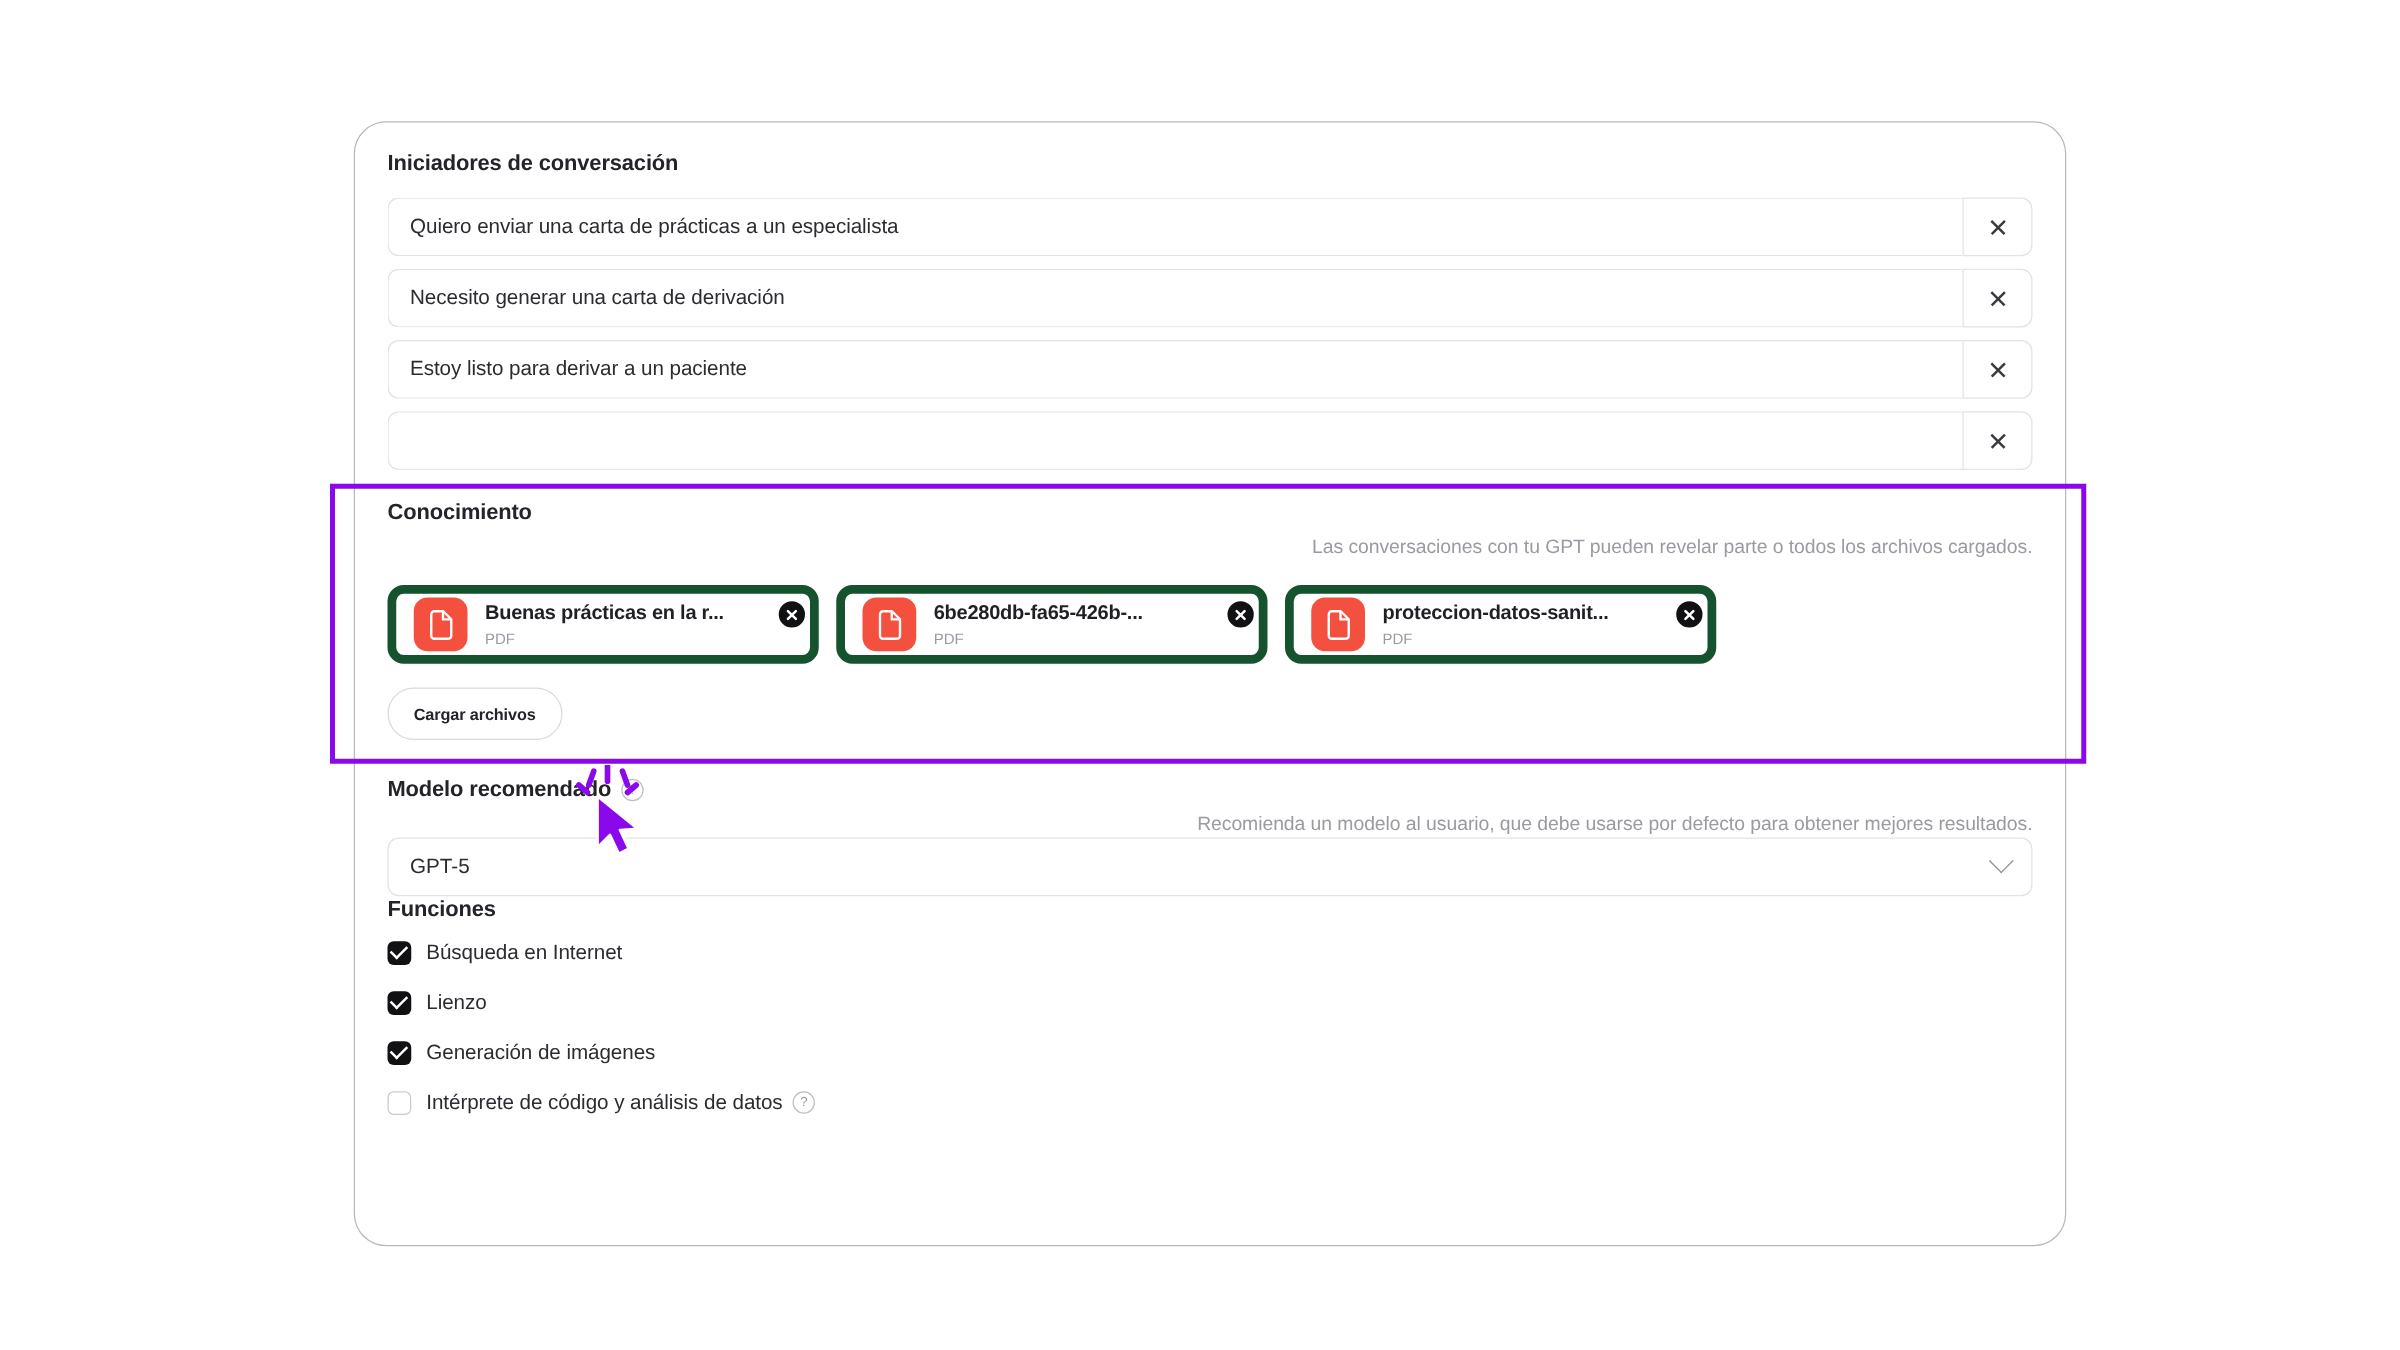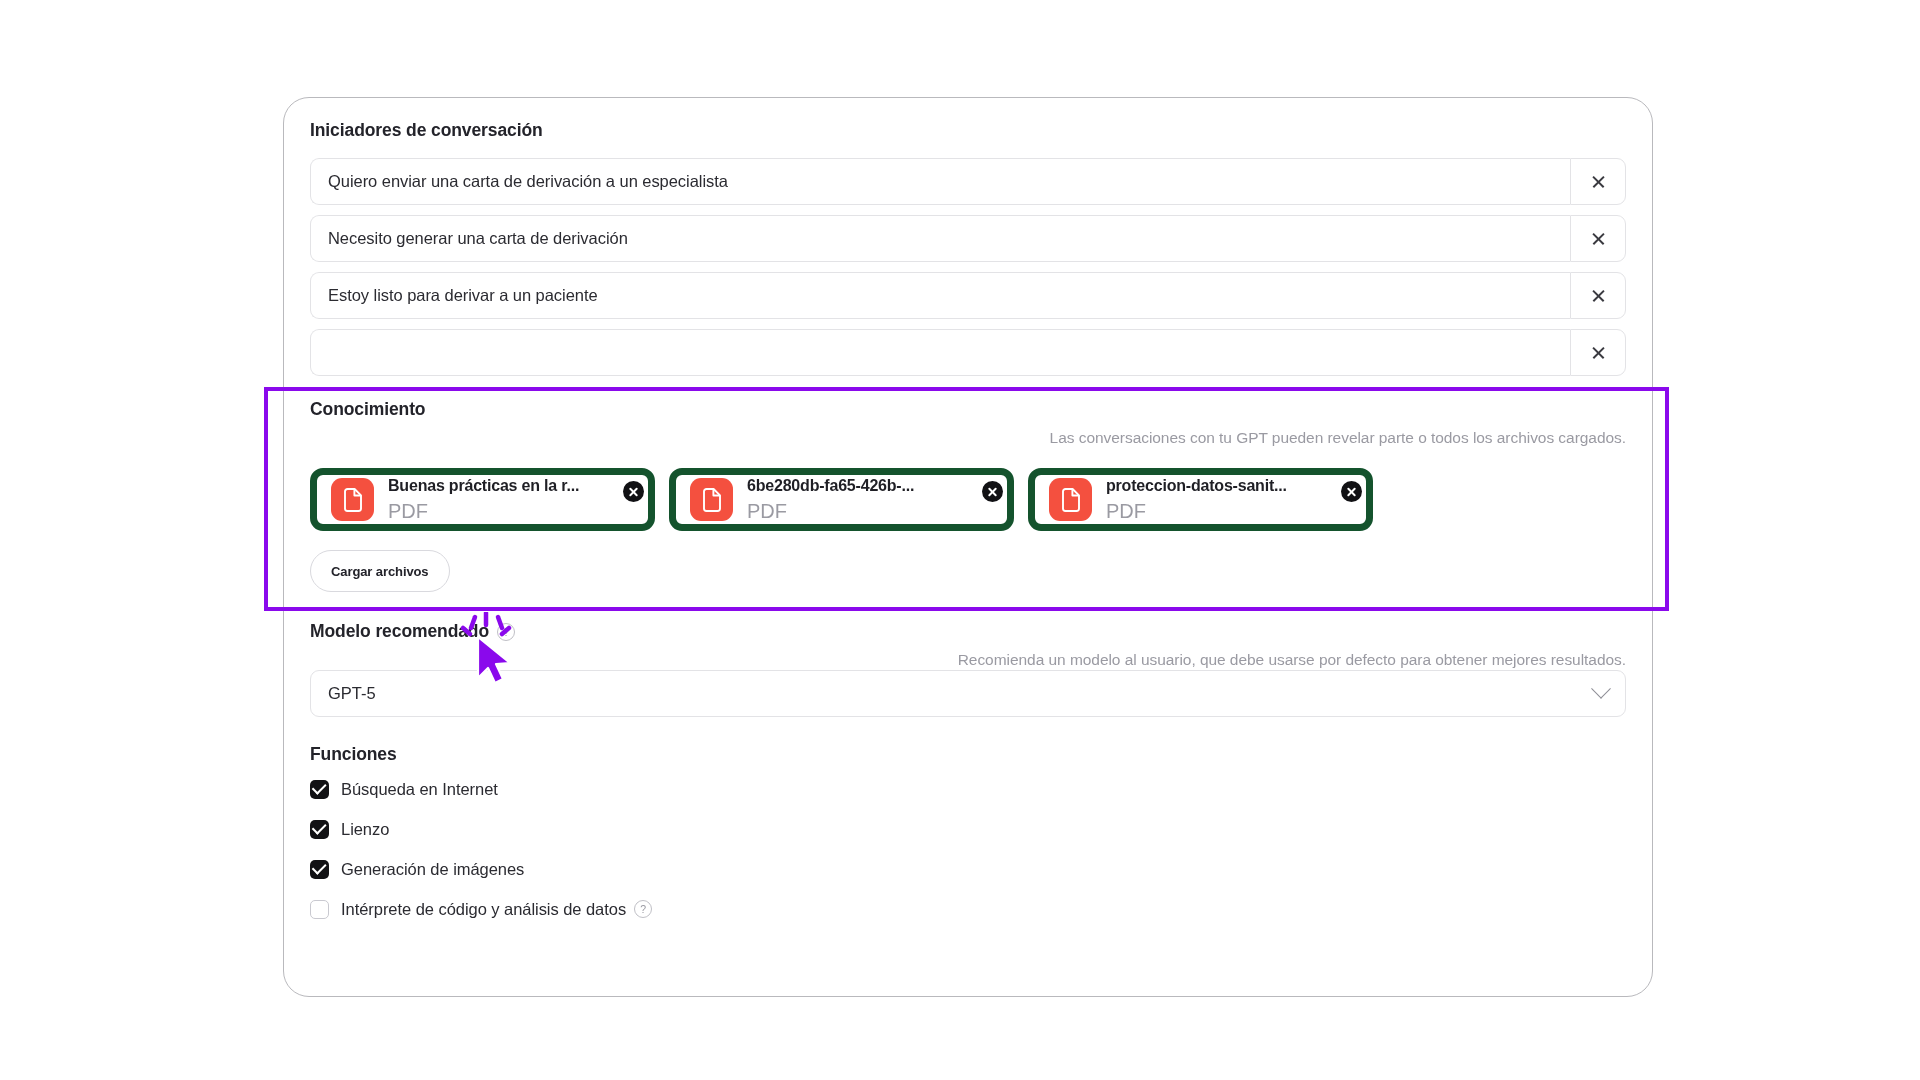--- a/index.html
+++ b/index.html
@@ -160,21 +160,21 @@
     font-size: 16px;
     font-weight: bold;
     color: #1f1f25;
     white-space: nowrap;
     overflow: hidden;
     letter-spacing: -0.2px;
     line-height: 1.25;
   }
 
   .file-type {
-    font-size: 20px;
+    font-size: 12px;
     color: #9a9aa2;
     margin-top: 3px;
     line-height: 1.2;
   }
 
   .file-remove {
     position: absolute;
     right: 4px;
     top: 6px;
     width: 21px;
@@ -264,21 +264,21 @@
   }
 
   .chev {
     width: 13px; height: 13px;
     border-right: 1.8px solid #8d8d95;
     border-bottom: 1.8px solid #8d8d95;
     transform: rotate(45deg) translate(-3px, -3px);
   }
 
   
-  .functions-block { margin-top: 27px; }
+  .functions-block { }
 
   .fn-row {
     display: flex;
     align-items: center;
     gap: 12px;
     height: 31px;
     margin-top: 9px;
     cursor: pointer;
   }
 
@@ -330,21 +330,21 @@
 
   <div class="editor-card">
     <div class="card-inner">
 
       <div>
         <div class="sec-title">Iniciadores de conversación</div>
 
         <div class="starters-block">
 
           <div class="starter-row">
-            <div class="starter-input">Quiero enviar una carta de derivación a un especialista</div>
+            <div class="starter-input">Quiero enviar una carta de prácticas a un especialista</div>
             <div class="starter-clear">
               <span class="x-glyph"></span>
             </div>
           </div>
 
           <div class="starter-row">
             <div class="starter-input">Necesito generar una carta de derivación</div>
             <div class="starter-clear">
               <span class="x-glyph"></span>
             </div>

